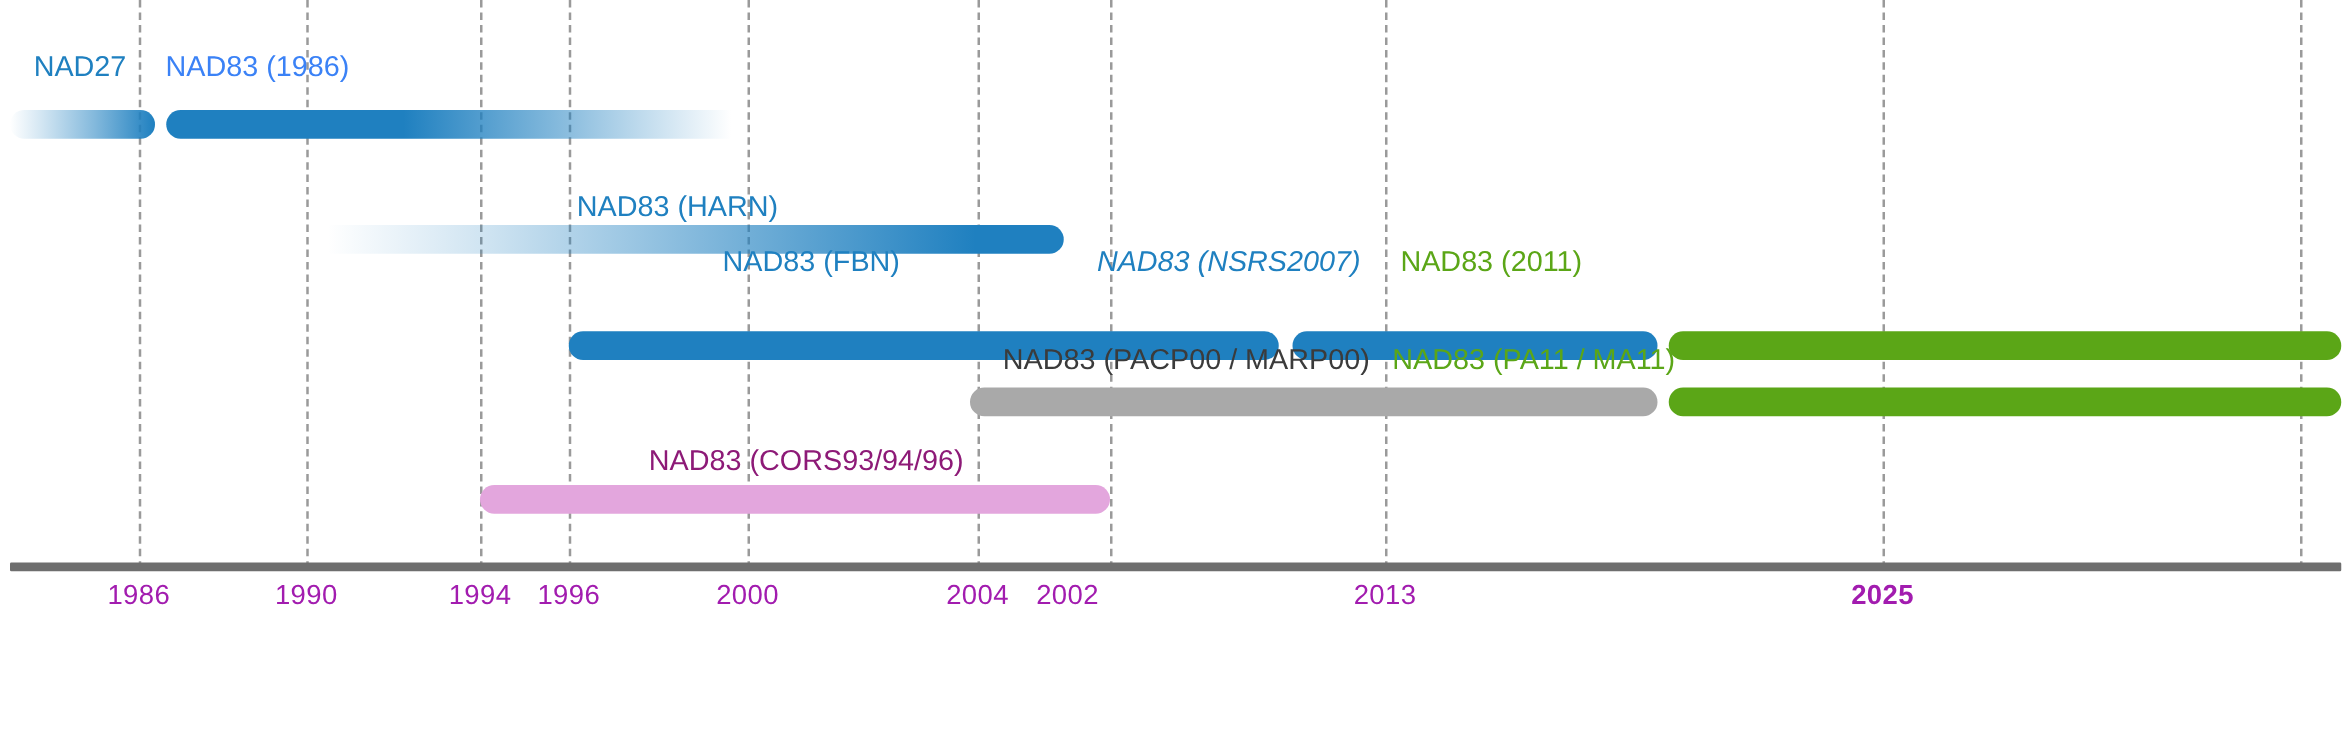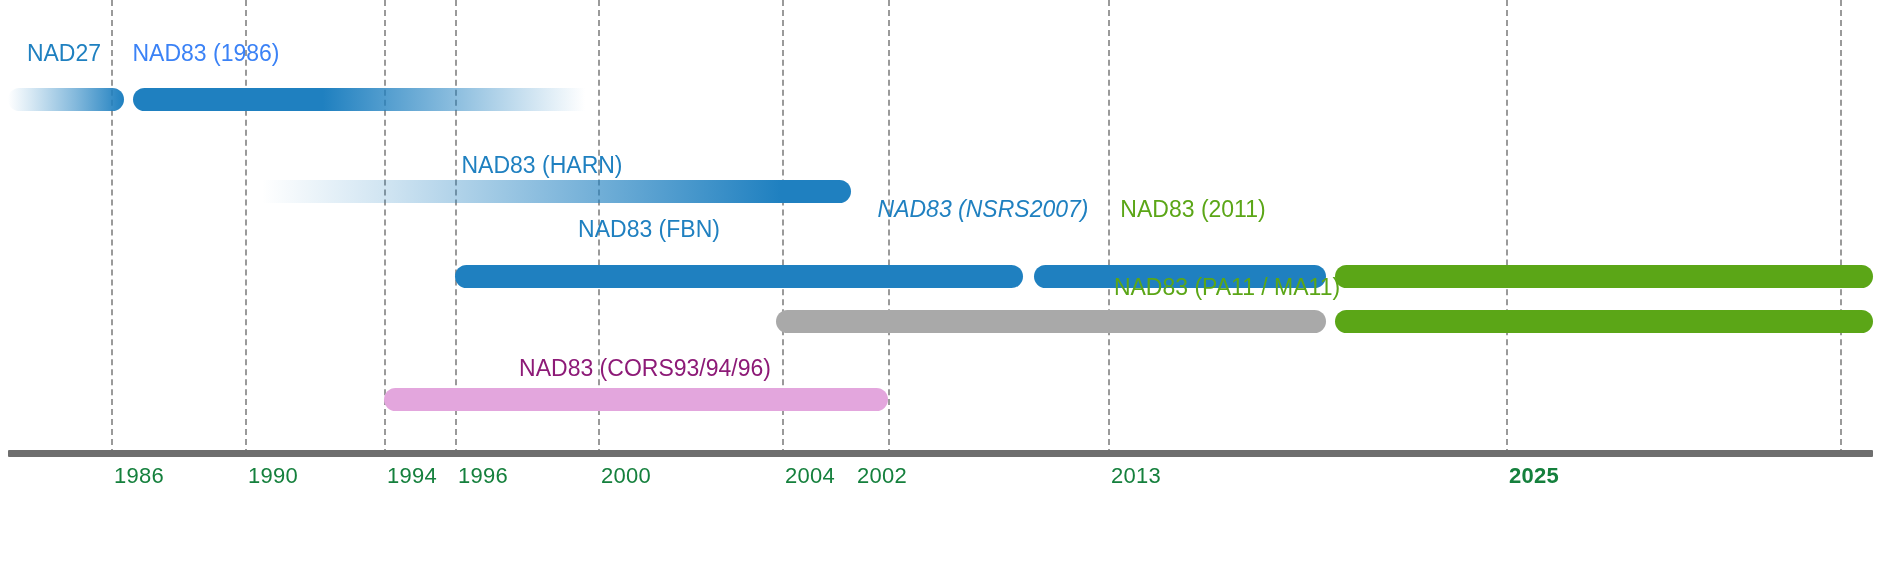--- a/index.html
+++ b/index.html
@@ -33,24 +33,23 @@
     height: 7px;
     background: #6e6e6e;
     top: 450px;
     border-radius: 1px;
   }
   .tick-label {
     position: absolute;
     top: 463px;
     transform: translateX(-50%);
     font-size: 22px;
-    color: #15803d;
+    color: #a21caf;
     white-space: nowrap;
     letter-spacing: 0.3px;
-    margin-left: 28px;
   }
   .tick-label.bold {
     font-weight: bold;
   }
   .bar {
     position: absolute;
     height: 23px;
     border-radius: 12px;
   }
   .bar.square-left  { border-top-left-radius: 0; border-bottom-left-radius: 0; }
@@ -83,29 +82,30 @@
               background:linear-gradient(to right, rgba(31,128,192,0) 0%, rgba(31,128,192,0.18) 20%, rgba(31,128,192,0.55) 58%, rgba(31,128,192,1) 100%);"></div>
 
   <div class="bar-label" style="left:206px; top:40px; color:#3b82f6;">NAD83 (1986)</div>
   <div class="bar square-right" style="left:133px; top:88px; width:452px;
               background:linear-gradient(to right, rgba(31,128,192,1) 0%, rgba(31,128,192,1) 42%, rgba(31,128,192,0.5) 72%, rgba(31,128,192,0) 100%);"></div>
 
   <div class="bar-label" style="left:542px; top:116px; color:#1f80c0;margin-top:36px;">NAD83 (HARN)</div>
   <div class="bar square-left" style="left:262px; top:180px; width:589px;
               background:linear-gradient(to right, rgba(31,128,192,0) 0%, rgba(31,128,192,0.22) 22%, rgba(31,128,192,0.62) 56%, rgba(31,128,192,1) 88%, rgba(31,128,192,1) 100%);"></div>
 
-  <div class="bar-label" style="left:649px; top:196px; color:#1f80c0;margin-top:20px;">NAD83 (FBN)</div>
+  <div class="bar-label" style="left:649px; top:196px; color:#1f80c0;">NAD83 (FBN)</div>
   <div class="bar" style="left:455px; top:265px; width:568px; background:#1f80c0;"></div>
 
   <div class="bar-label" style="left:983px; top:196px; color:#1f80c0;font-style:italic;">NAD83 (NSRS2007)</div>
   <div class="bar" style="left:1034px; top:265px; width:292px; background:#1f80c0;"></div>
 
   <div class="bar-label" style="left:1193px; top:196px; color:#5ba617;">NAD83 (2011)</div>
   <div class="bar" style="left:1335px; top:265px; width:538px; background:#5ba617;"></div>
 
+  <div class="bar-label" style="left:949px; top:274px; color:#3b3b3b;">NAD83 (PACP00 / MARP00)</div>
   <div class="bar" style="left:776px; top:310px; width:550px; background:#a9a9a9;"></div>
 
   <div class="bar-label" style="left:1227px; top:274px; color:#5ba617;">NAD83 (PA11 / MA11)</div>
   <div class="bar" style="left:1335px; top:310px; width:538px; background:#5ba617;"></div>
 
   <div class="bar-label" style="left:645px; top:355px; color:#8d1a77;">NAD83 (CORS93/94/96)</div>
   <div class="bar" style="left:384px; top:388px; width:504px; background:#e3a6dd;"></div>
 
   <div class="axis-line"></div>
 

